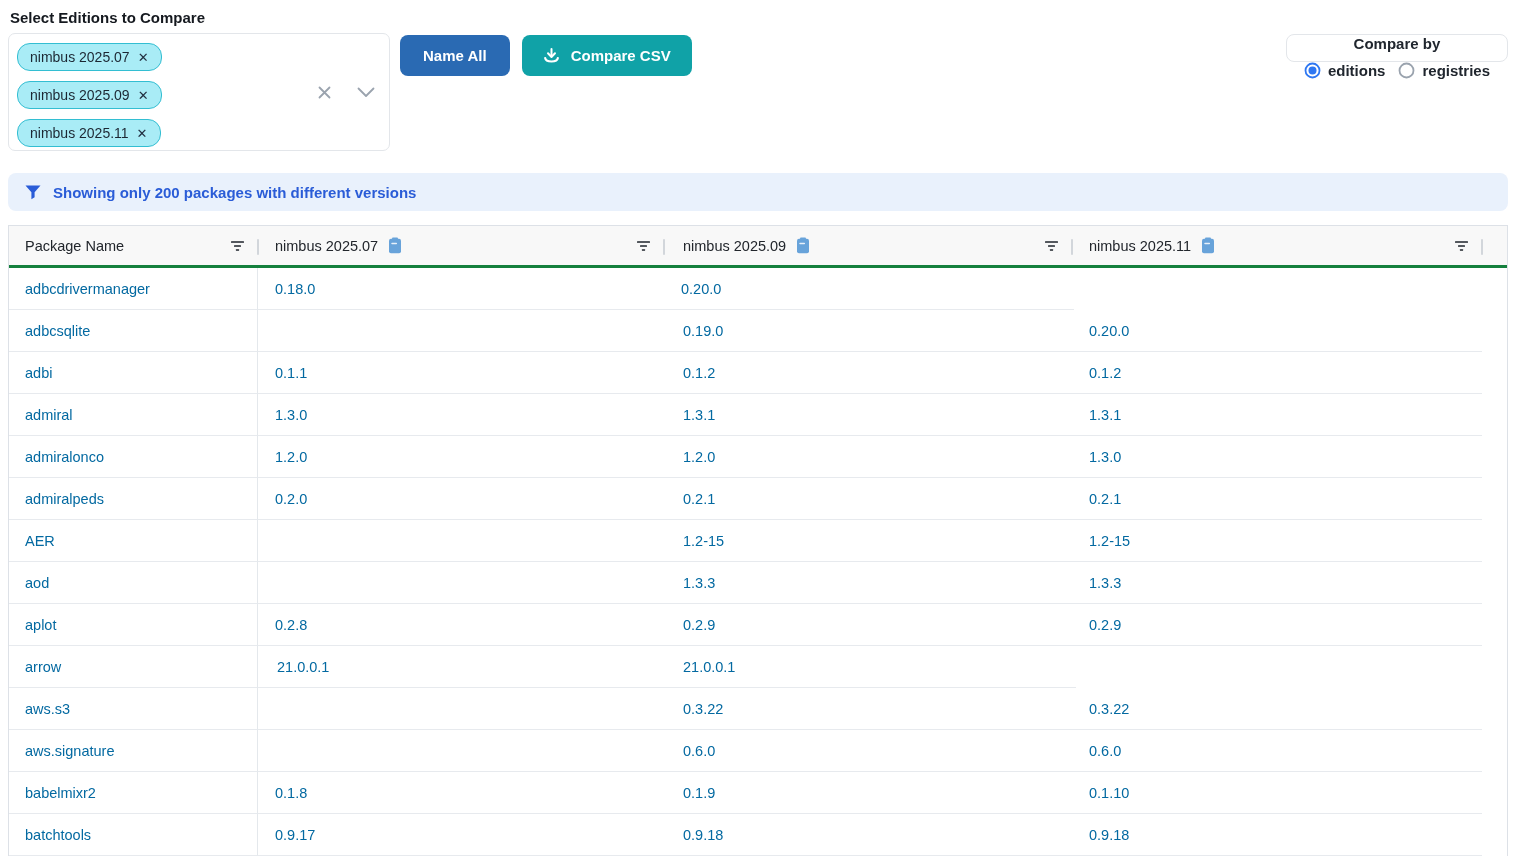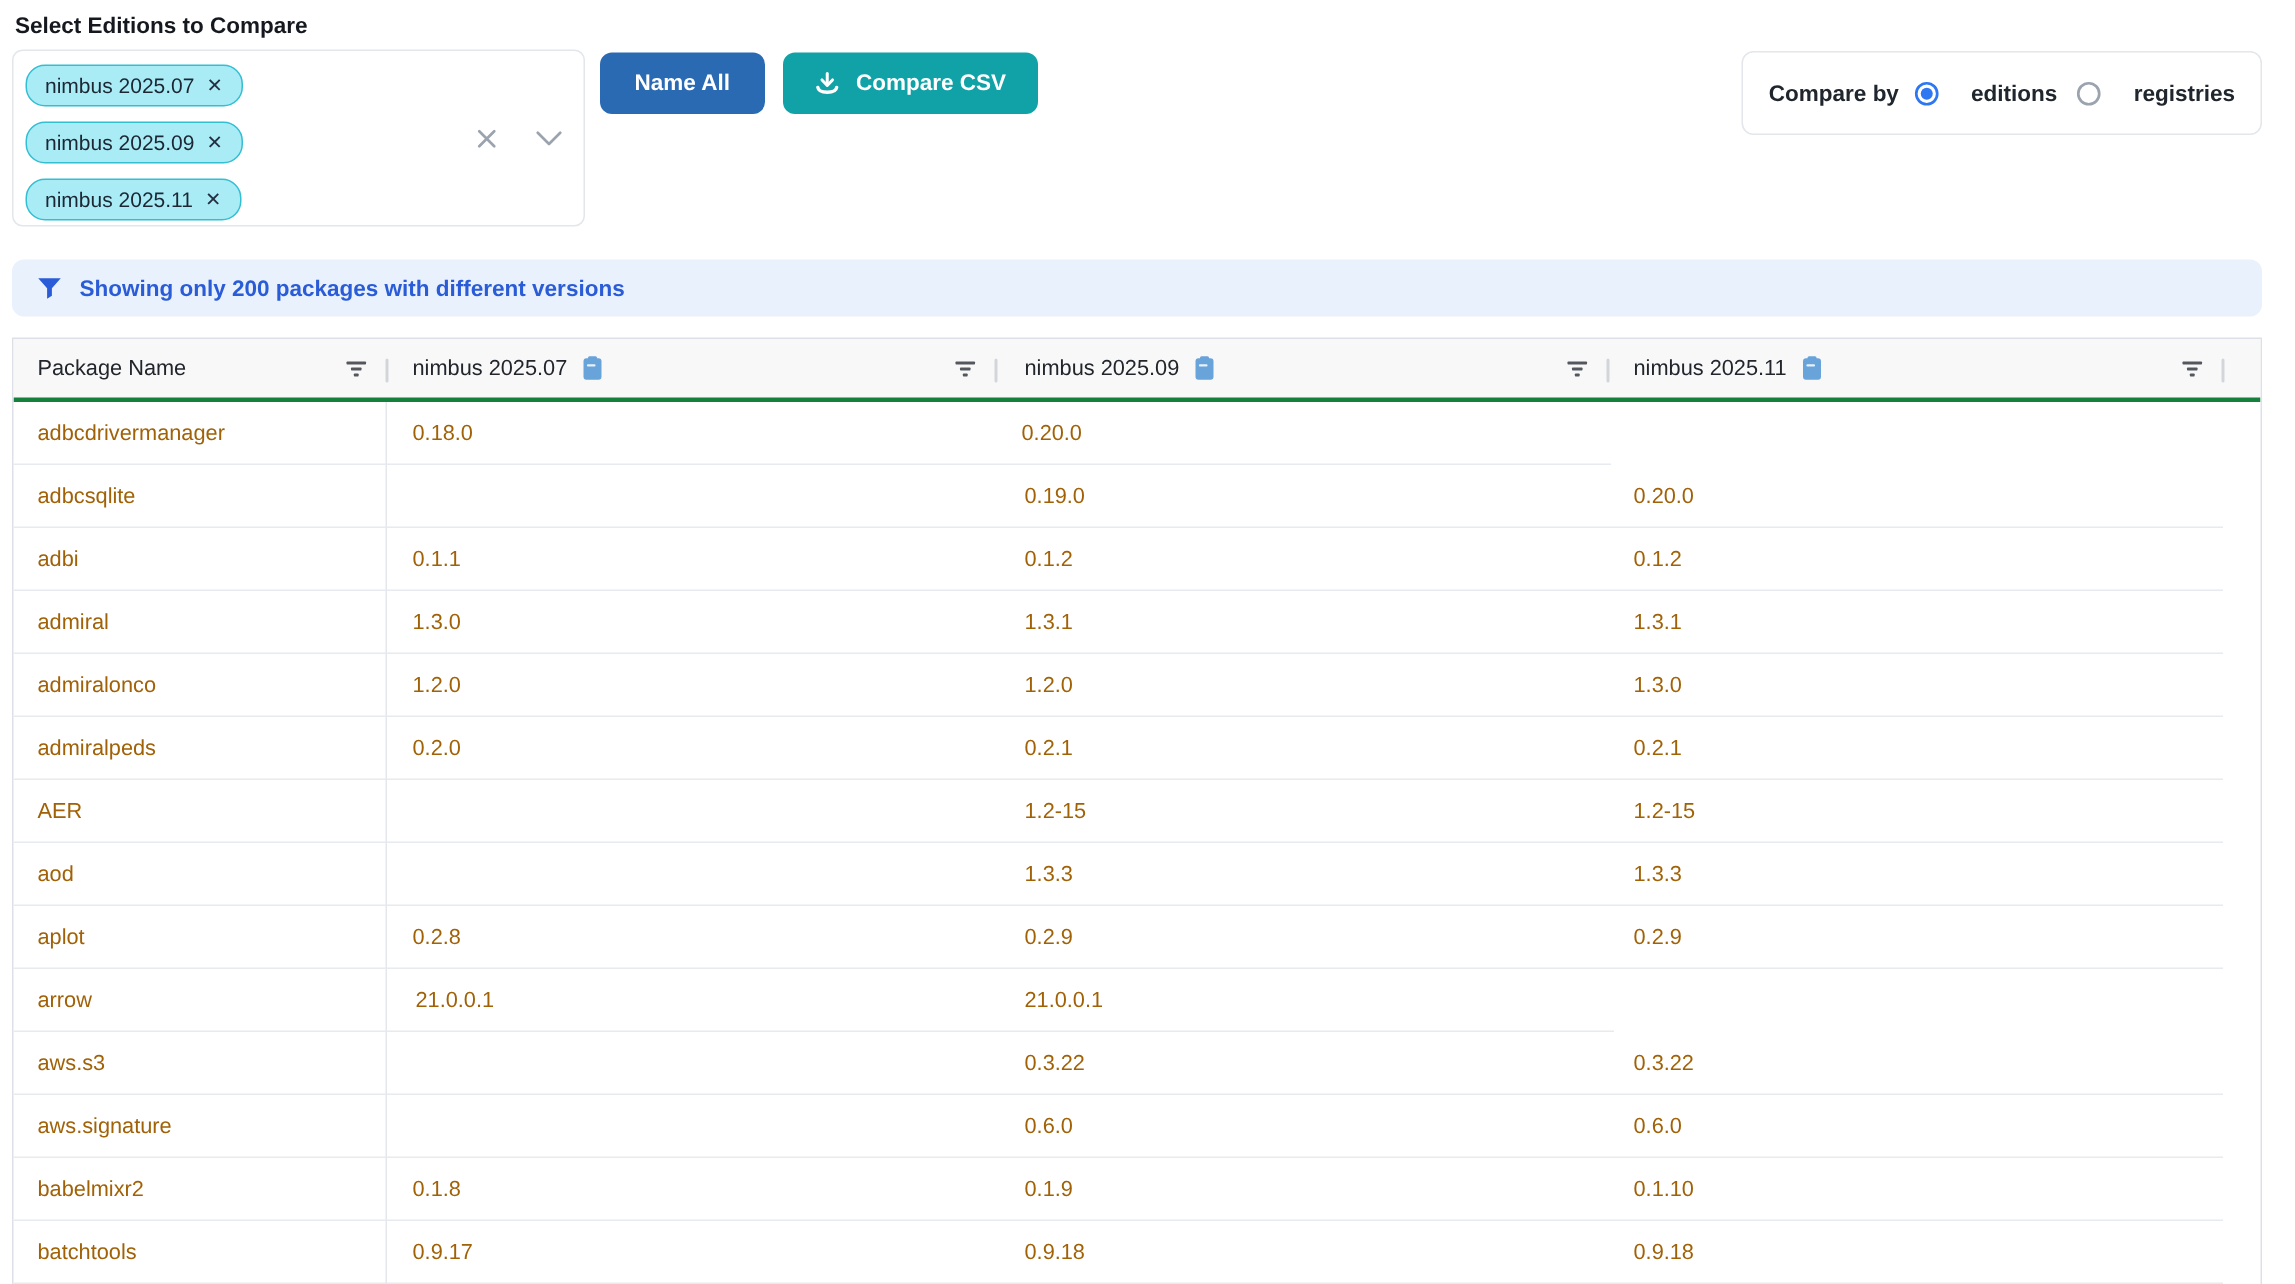--- a/index.html
+++ b/index.html
@@ -35,26 +35,26 @@
 
   .btn {
     border:none; height:41px; margin-top:2px; border-radius:8px;
     color:#fff; font-weight:700; font-size:15px; cursor:pointer;
     display:flex; align-items:center; font-family:inherit;
   }
   .btn-show-all { margin-left:10px; padding:0 23px; background:var(--show-all-button,#2a6ab3); }
   .btn-export  { margin-left:12px; padding:0 21px; background:var(--export-csv-button,#10a2a7); gap:11px; }
 
   .compare-box {
-    margin-left:auto; margin-top:1px; height:56px;
+    margin-left:auto; margin-top:1px; height:28px;
     border:1px solid #e3e6ea; border-radius:8px; background:#fff;
     display:flex; align-items:center; padding:0 17px; gap:10px;
-    font-size:15px; font-weight:700; color:#20262e;
-  }
-  .radio-opt { display:flex; align-items:center; gap:21px; cursor:pointer; }
+    font-size:15px; font-weight:700; color:#20262e;flex-direction:column;
+  }
+  .radio-opt { display:flex; align-items:center; gap:7px; cursor:pointer; }
   .radio-opt svg { display:block; }
 
   .banner {
     margin-top:22px; height:38px; border-radius:8px;
     background:var(--banner-background,#e9f1fc);
     display:flex; align-items:center; gap:12px; padding:0 17px;
     color:var(--banner-text,#2a5cd7); font-size:15px; font-weight:600;
   }
 
   .grid {
@@ -79,21 +79,21 @@
   }
   .c0 { width:249px; padding-left:16px; }
   .c1 { width:406px; padding-left:17px; }
   .c2 { width:408px; padding-left:19px; }
   .c3 { width:410px; padding-left:17px; }
 
   .row { display:flex; height:42px; }
   .cell {
     display:flex; align-items:center;
     border-bottom:1px solid var(--row-border,#e7eaee);
-    font-size:14.5px; color:#a16207; white-space:nowrap;
+    font-size:14.5px; color:#0369a1; white-space:nowrap;
   }
   .cell.c0 { border-right:1px solid #e4e8ec; }
   .gutter { flex:1; }
 </style>
 </head>
 <body>
 
 <div class="container">
 
   <div class="page-title">Select Editions to Compare</div>

